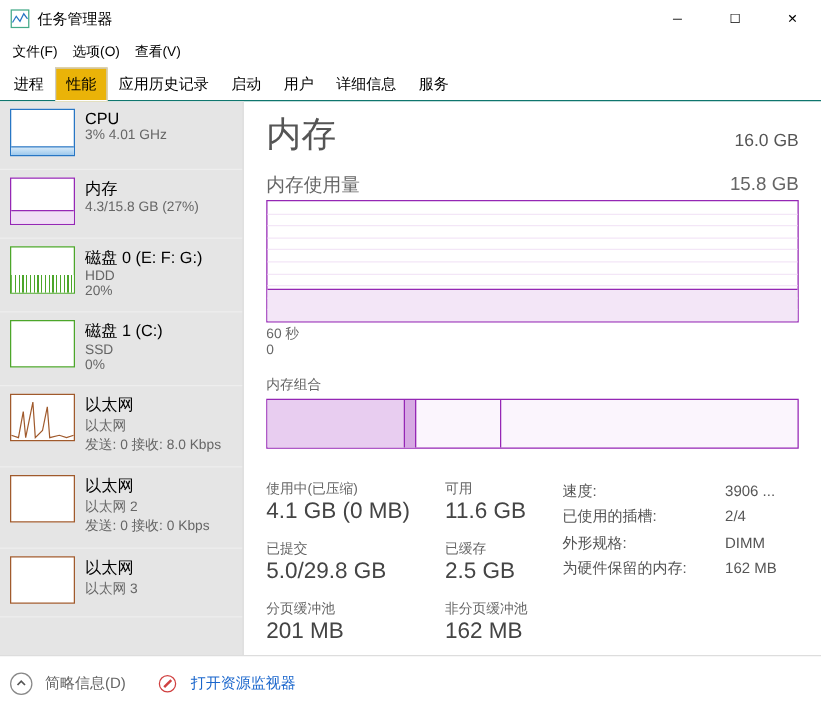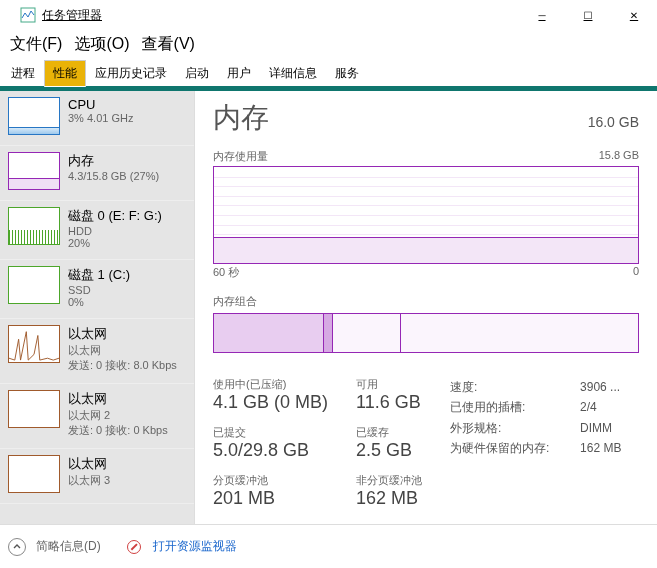--- a/index.html
+++ b/index.html
@@ -1,27 +1,27 @@
 <!DOCTYPE html>
 <html><head>
 <meta charset="utf-8">
 <style>
   * { box-sizing: border-box; margin: 0; padding: 0; }
   body { font-family: "Microsoft YaHei", "Segoe UI", sans-serif; font-size: 12px; color: #000; background: #fff; width: 657px; height: 568px; overflow: hidden; display: flex; flex-direction: column; }
   
-  .titlebar { height: 30px; display: flex; align-items: center; padding-left: 20px; text-decoration: underline; }
+  .titlebar { height: 30px; display: flex; align-items: center; padding-left: 8px; }
   .titlebar-icon { width: 16px; height: 16px; margin-right: 6px; }
   .titlebar-title { flex: 1; font-size: 12px; }
   .win-controls { display: flex; height: 100%; }
   .win-btn { width: 46px; height: 100%; display: flex; align-items: center; justify-content: center; font-family: "Segoe MDL2 Assets", sans-serif; font-size: 10px; cursor: default; }
   
-  .menubar { display: flex; padding: 2px 4px; font-size: 16px; }
+  .menubar { display: flex; padding: 2px 4px; font-size: 11px; }
   .menu-item { padding: 2px 6px; cursor: default; }
   
-  .tabs { display: flex; border-bottom: 5px solid #0f766e; padding-left: 2px; }
+  .tabs { display: flex; border-bottom: 1px solid #0f766e; padding-left: 2px; }
   .tab { padding: 4px 8px; border: 1px solid transparent; border-bottom: none; cursor: default; position: relative; top: 1px; font-size: 12px; }
   .tab.active { border-color: #ccc; background: #eab308; border-bottom: 1px solid #fff; }
   
   .content { flex: 1; display: flex; overflow: hidden; }
   
   .sidebar { width: 195px; border-right: 1px solid #ddd; overflow-y: auto; background: #e5e5e5; }
   .side-item { display: flex; align-items: flex-start; padding: 6px 8px 10px 8px; border-bottom: 1px solid #eee; cursor: default; }
   .side-item.selected { background: #e5e5e5; }
   .side-thumb { width: 52px; height: 38px; border: 1px solid #888; margin-right: 8px; position: relative; background: #fff; flex-shrink: 0; }
   .side-info { flex: 1; overflow: hidden; }
@@ -35,25 +35,25 @@
   .thumb-disk0 { border-color: #4ca62a; }
   .thumb-disk0::after { content:""; position:absolute; left:0; right:0; bottom:0; height:14px; background: repeating-linear-gradient(90deg,#4ca62a 0 1px,#fff 1px 3px); }
   .thumb-disk1 { border-color: #4ca62a; }
   .thumb-eth { border-color: #a05a2c; }
   .thumb-eth1 svg { position:absolute; inset:0; width:100%; height:100%; }
   
   .main { flex: 1; padding: 8px 18px 0 18px; overflow-y: auto; }
   .main-header { display: flex; justify-content: space-between; align-items: baseline; }
   .main-title { font-size: 28px; font-weight: 300; color: #555; }
   .main-total { font-size: 14px; color: #555; }
-  .graph-label { font-size: 11px; color: #666; margin-top: 12px; display: flex; justify-content: space-between; }
+  .graph-label { font-size: 15px; color: #666; margin-top: 12px; display: flex; justify-content: space-between; }
   .big-graph { height: 98px; border: 1px solid #9527b5; margin-top: 2px; position: relative; background: #fff; }
   .big-graph .gridline { position:absolute; left:0; right:0; border-top:1px solid #f3e6f7; }
   .big-graph .fill { position:absolute; left:0; right:0; bottom:0; height:26px; background:#f3e6f7; border-top:1px solid #9527b5; }
-  .axis-row { display:flex; justify-content:space-between; font-size:11px; color:#666; margin-top:1px; }
+  .axis-row { display:flex; justify-content:space-between; font-size:11px; color:#666; margin-top:1px;flex-direction:column; }
   
   .comp-label { font-size: 11px; color: #666; margin-top: 14px; }
   .comp-graph { height: 40px; border: 1px solid #9527b5; margin-top: 4px; position: relative; background:#fbf5fd; }
   .comp-seg { position:absolute; top:0; bottom:0; border-right:1px solid #9527b5; }
   .comp-seg.used { left:0; width:26%; background:#e8cdf0; }
   .comp-seg.mod  { left:26%; width:2%; background:#d6a9e3; }
   .comp-seg.stby { left:28%; width:16%; }
   
   .stats { display: flex; margin-top: 24px; gap: 28px; }
   .stat-col { display:flex; flex-direction:column; gap: 12px; }

